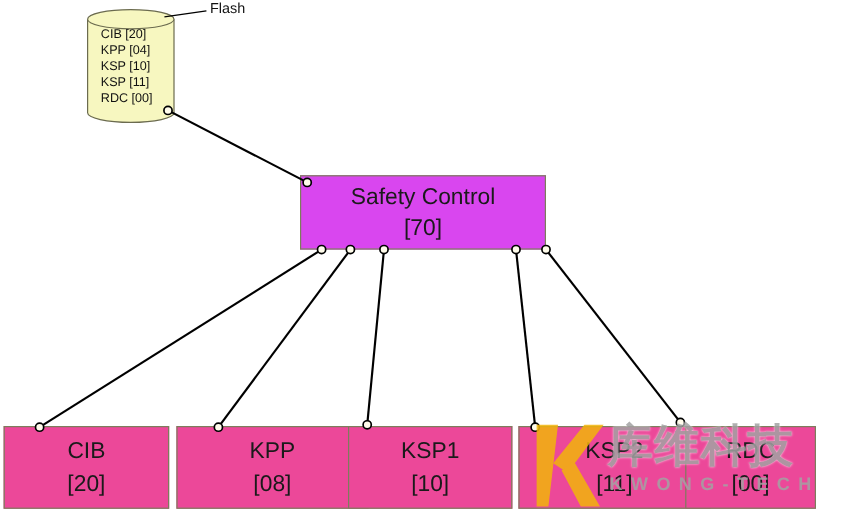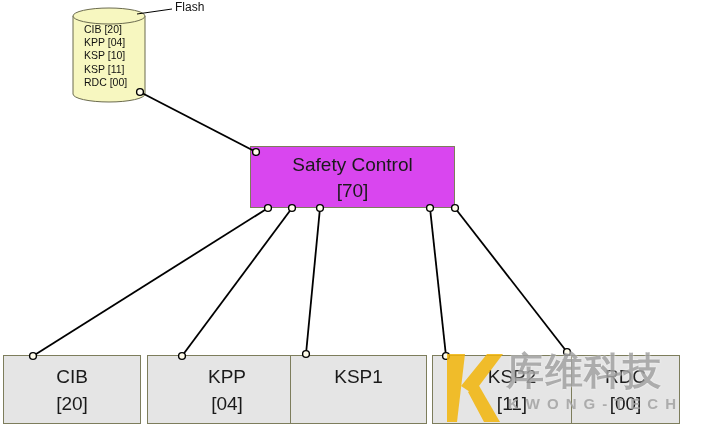--- a/index.html
+++ b/index.html
@@ -3,21 +3,21 @@
 <meta charset="utf-8">
 <style>
   html,body{margin:0;padding:0;background:#fff;}
   .stage{
     position:relative;width:709px;height:426px;background:#ffffff;overflow:hidden;
     font-family:"Liberation Sans", sans-serif;color:#111;
   }
   .overlay{position:absolute;left:0;top:0;width:709px;height:426px;pointer-events:none;z-index:3;}
   .node{
     position:absolute;top:355px;height:69px;box-sizing:border-box;
-    background:#e5e5e5;border:1px solid #7d7d5c;text-align:center;
+    background:#ec4899;border:1px solid #7d7d5c;text-align:center;
     padding-top:7px;z-index:1;
   }
   .node-name,.node-id{font-size:19px;line-height:27px;color:#1a1a1a;}
   .safety{
     position:absolute;left:250px;top:146px;width:205px;height:62px;box-sizing:border-box;
     background:#d946ef;border:1px solid #7d7d5c;text-align:center;padding-top:5px;z-index:1;
   }
   .safety div{font-size:19px;line-height:26px;color:#1a1a1a;}
   .flash-label{position:absolute;left:175px;top:0px;font-size:12px;z-index:4;color:#111;}
   .flash-items{position:absolute;left:84px;top:23px;z-index:4;}
@@ -37,24 +37,25 @@
 <body>
 
 <div class="stage">
 
   <div class="node" style="left:3px;width:138px">
     <div class="node-name">CIB</div>
     <div class="node-id">[20]</div>
   </div>
   <div class="node" style="left:147px;width:160px">
     <div class="node-name">KPP</div>
-    <div class="node-id">[04]</div>
+    <div class="node-id">[08]</div>
   </div>
   <div class="node" style="left:290px;width:137px">
     <div class="node-name">KSP1</div>
+    <div class="node-id">[10]</div>
   </div>
   <div class="node" style="left:432px;width:160px">
     <div class="node-name">KSP2</div>
     <div class="node-id">[11]</div>
   </div>
   <div class="node" style="left:571px;width:109px">
     <div class="node-name">RDC</div>
     <div class="node-id">[00]</div>
   </div>
 

